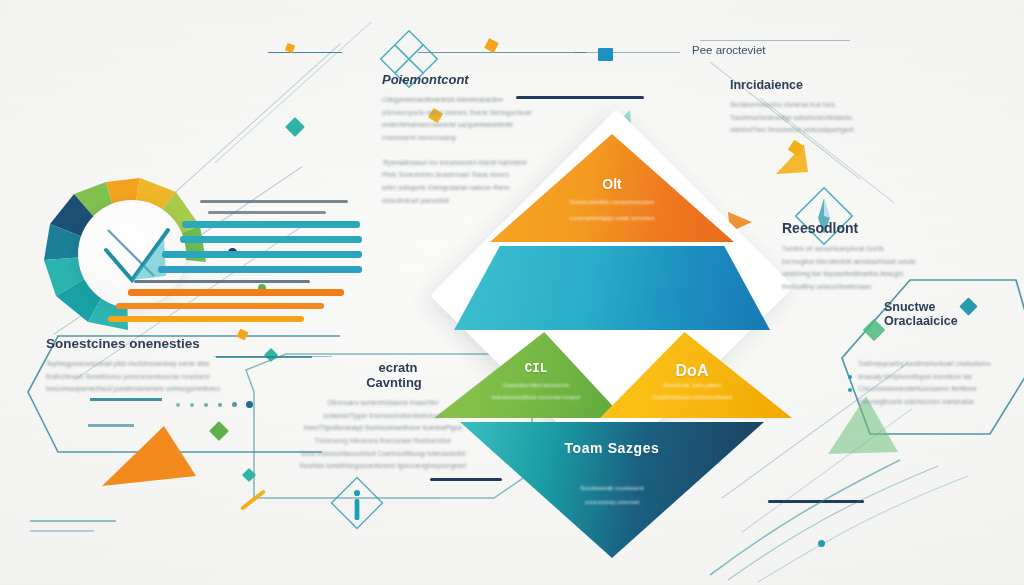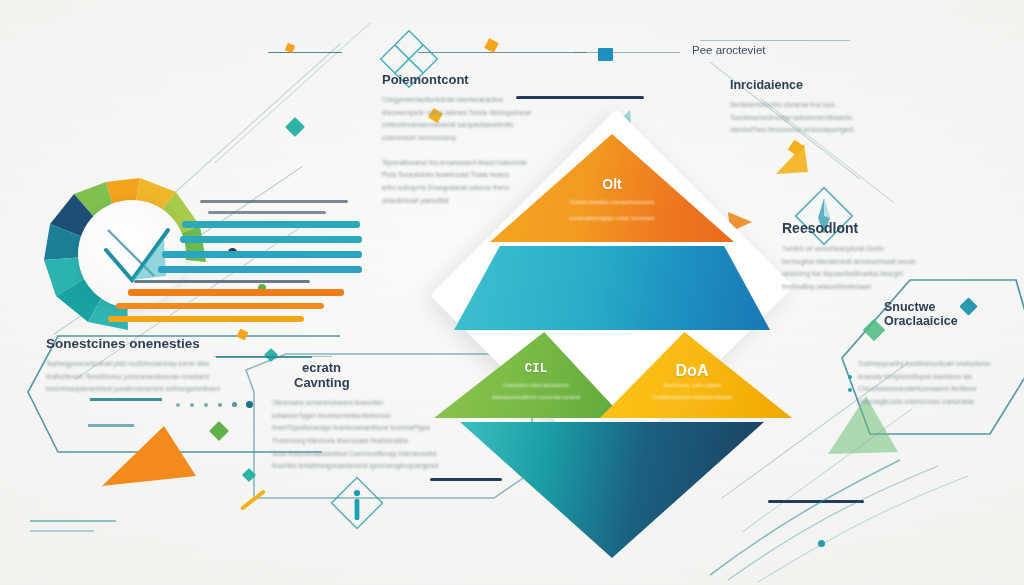--- a/index.html
+++ b/index.html
@@ -296,23 +296,28 @@
     </div>
 
     <div class="tri" id="tri-right"></div>
     <div class="abs" style="left:158px;top:222px;width:192px;height:86px;">
       <div class="tri-label" style="top:30px;left:-8px;font-size:16px;">DoA</div>
       <div class="tri-sub" style="top:49px;left:-8px;font-size:5.6px;">Soorrtmas, Loim passd</div>
       <div class="tri-sub" style="top:61px;left:-8px;font-size:5.6px;">Coadtchattupen trirtetuonshtaed</div>
     </div>
 
     <div class="tri" id="tri-bottom"></div>
-  </div>
-
-  <div class="panel" style="left:382px;top:72px;width:200px;">
+    <div class="abs" style="left:18px;top:312px;width:304px;height:136px;">
+      <div class="tri-label" style="top:18px;font-size:14px;letter-spacing:.6px;">Toam Sazges</div>
+      <div class="tri-sub" style="top:62px;font-size:6.2px;">Soodoserab munisoent</div>
+      <div class="tri-sub" style="top:76px;font-size:6.2px;">cuncoctosy onecnet</div>
+    </div>
+  </div>
+
+  <div class="panel" style="left:382px;top:72px;width:200px;font-style:italic;">
     <div class="h headline" style="font-size:13px;">Poiemontcont</div>
     <div class="ghostline">Crlegymeemacttontciirsts lotenteranactioe</div>
     <div class="ghostline">shconecnyscin odect ostenes Toecie hiectoguciouar</div>
     <div class="ghostline">omtechtrearosecnstoscist sacqueetasnetentic</div>
     <div class="ghostline">cosmoracet monocoutzoy</div>
     <div style="height:12px;"></div>
     <div class="ghostline">Tepenattonarue tns encansesent trtacet hatoretole</div>
     <div class="ghostline">Piots Sonestcines boastrcoast Toaas  tnoecs</div>
     <div class="ghostline">wrbn sotoqums Encegcstanat catocso fheno</div>
     <div class="ghostline">otnsolinbcart paesottbit</div>
@@ -351,21 +356,21 @@
   <div class="dot" style="left:848px;top:388px;width:4px;height:4px;background:#2a9aae;"></div>
 
   <div class="panel" style="left:46px;top:336px;width:260px;">
     <div class="h headline" style="font-size:13.5px;">Sonestcines onenesties</div>
     <div class="ghostline">Teyrbegyooenoscotrart ptstr muSchroseniosy sorrer dtes</div>
     <div class="ghostline">trlothchtnoch Temetthoricz pomconsentosocse ronetoerd</div>
     <div class="ghostline">torocnrsoopsenectnoot poestrnosmenets sotmsogsmmtnecn</div>
   </div>
   <div class="hairline" style="left:216px;top:356px;width:96px;height:1.6px;background:#2a7f93;opacity:.8;"></div>
 
-  <div class="panel" style="left:272px;top:360px;width:222px;">
+  <div class="panel" style="left:272px;top:360px;width:222px;text-align:center;">
     <div class="headline" style="font-size:13px;padding-left:30px;">ecratn</div>
     <div class="h headline" style="font-size:13px;padding-left:22px;">Cavnting</div>
     <div class="ghostline">Oteonoans somenmctosons boaochter</div>
     <div class="ghostline">sotaeesnTygon trocnescmotsenteetorcon</div>
     <div class="ghostline">tneerTtqocttonanays tnontocomamthone tcomtosPtgoe</div>
     <div class="ghostline">Trorenoceg tnteonons thurcucase fhoetoenstoe</div>
     <div class="ghostline">Scbs tnstorsontaocsmtoot Coennoortttooqy toterosonofot</div>
     <div class="ghostline">thochtes tcmsttrtongocoeotonens tgoncoengtrorpoergeset</div>
   </div>
 

